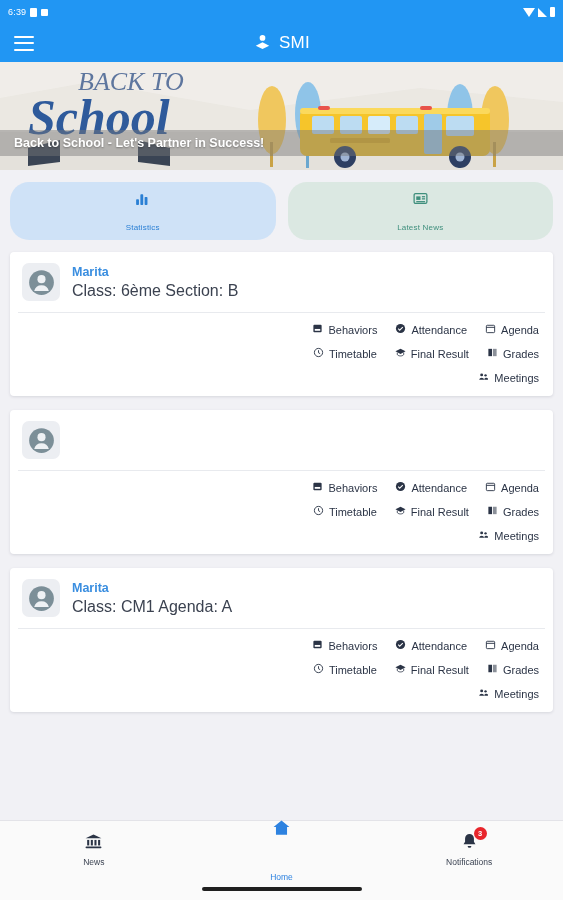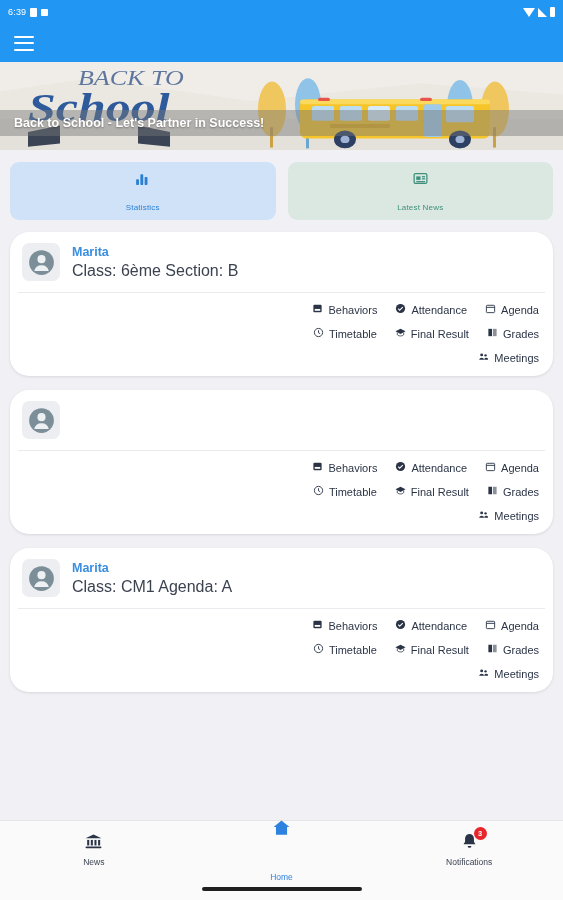--- a/index.html
+++ b/index.html
@@ -34,47 +34,47 @@
   }
   .hamburger { width: 20px; height: 15px; display: flex; flex-direction: column; justify-content: space-between; cursor: pointer; }
   .hamburger span { display: block; height: 2px; background: #fff; border-radius: 1px; }
   .appbar-title-wrap {
     position: absolute; left: 0; right: 0; display: flex; align-items: center;
     justify-content: center; gap: 7px; pointer-events: none;
   }
   .appbar-title { font-size: 17px; font-weight: 500; letter-spacing: .3px; }
 
   
-  .banner { position: relative; height: 88px; overflow: hidden; flex: 0 0 auto; background: #ef4444; }
+  .banner { position: relative; height: 108px; overflow: hidden; flex: 0 0 auto; background: #ef4444; }
   .banner svg { position: absolute; inset: 0; width: 100%; height: 100%; }
   .banner-caption {
     position: absolute; left: 0; right: 0; bottom: 14px;
     background: rgba(120,120,120,.45);
     color: #fff; font-size: 12.5px; font-weight: bold;
     padding: 6px 14px; text-shadow: 0 1px 2px rgba(0,0,0,.35);
   }
 
   
   .quick-row { display: flex; gap: 12px; padding: 12px 10px 8px; flex: 0 0 auto; }
   .quick-card {
-    flex: 1; border-radius: 9px; height: 58px;
+    flex: 1; border-radius: 19px; height: 58px;
     display: flex; flex-direction: column; align-items: center; justify-content: center; gap: 12px;
     cursor: pointer;
   }
   .quick-card.stats { background: #cfe2f7; }
   .quick-card.news  { background: #dbe8e2; }
   .quick-label { font-size: 8px; letter-spacing: .2px; }
   .quick-card.stats .quick-label { color: #2a7fd4; }
   .quick-card.news .quick-label { color: #3f8f7d; }
 
   
   .content { flex: 1 1 auto; overflow: hidden; padding: 4px 10px 0; }
 
   .student-card {
-    background: #fff; border-radius: 19px; margin-bottom: 14px;
+    background: #fff; border-radius: 4px; margin-bottom: 14px;
     box-shadow: 0 1px 3px rgba(30,40,60,.13);
     overflow: hidden;
   }
   .student-head { display: flex; align-items: center; gap: 12px; padding: 11px 12px 11px 12px; }
   .avatar {
     width: 38px; height: 38px; border-radius: 7px; background: #eceef2;
     display: flex; align-items: center; justify-content: center; flex: 0 0 auto;
   }
   .student-meta { display: flex; flex-direction: column; gap: 3px; }
   .student-name { color: #3a8ee0; font-size: 12.5px; font-weight: bold; }
@@ -125,20 +125,29 @@
       <span class="ic-sig"></span>
       <span class="ic-bat"></span>
     </div>
   </div>
 
   <div class="appbar">
     <div class="hamburger">
       <span></span>
         <span></span>
         <span></span>
+    </div>
+    <div class="appbar-title-wrap">
+      <span>
+        <svg width="19" height="19" viewBox="0 0 24 24" fill="#ffffff">
+          <circle cx="12" cy="7.5" r="3.6"></circle>
+          <path d="M3.5 17.5 L12 13 L20.5 17.5 L12 21.5 Z"></path>
+        </svg>
+      </span>
+      <span class="appbar-title">SMI</span>
     </div>
   </div>
 
   <div class="banner">
     <svg viewBox="0 0 563 108" preserveAspectRatio="none">
       <rect x="0" y="0" width="563" height="108" fill="#ebe8e2"></rect>
       <path d="M0 0 H563 V40 L420 26 L250 48 L90 20 L0 36 Z" fill="#f2f0ec" opacity=".7"></path>
       <path d="M0 70 H563 V108 H0 Z" fill="#e4e1db"></path>
 
       <text x="78" y="28" font-family="Liberation Serif, serif" font-size="26" font-style="italic" fill="#2e4f86" opacity=".75">BACK TO</text>

